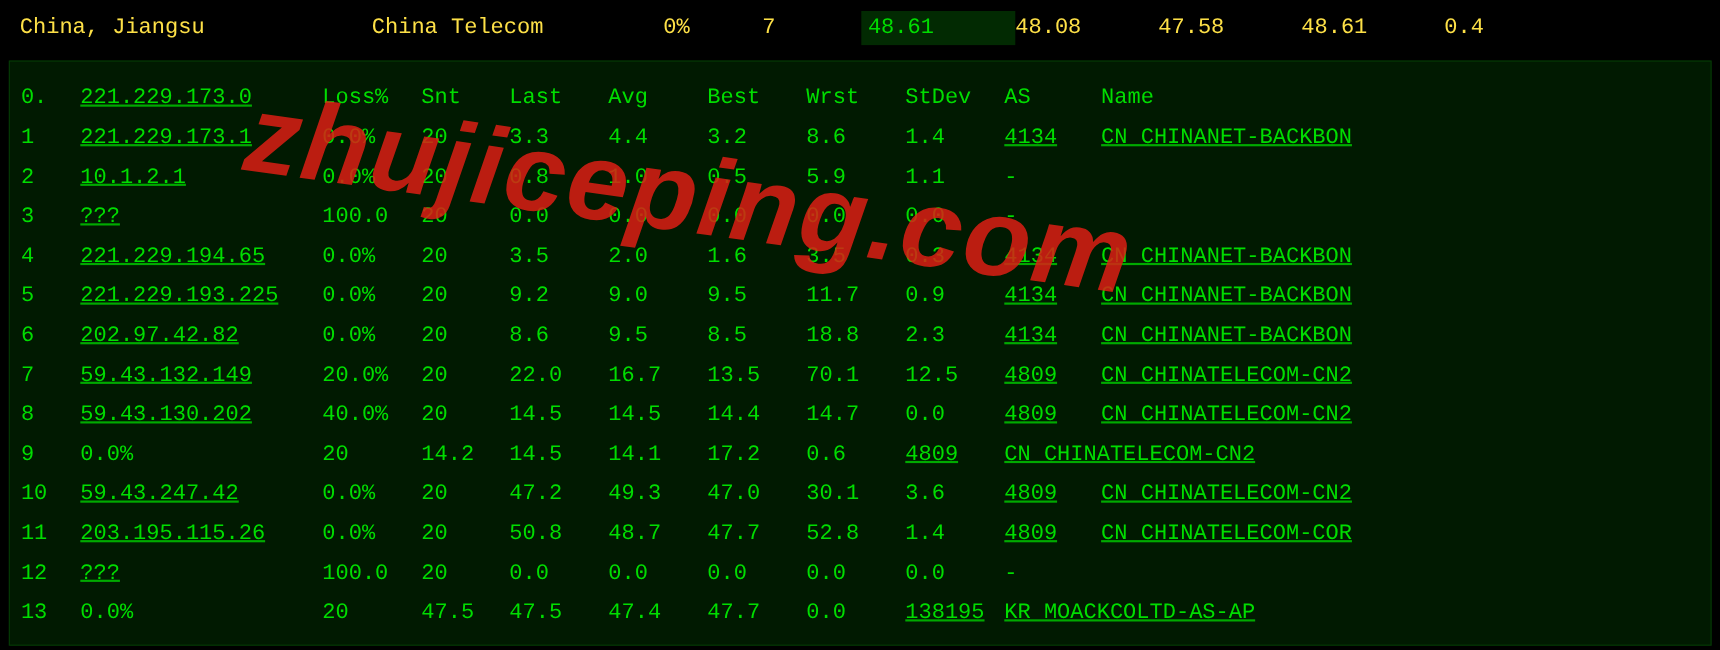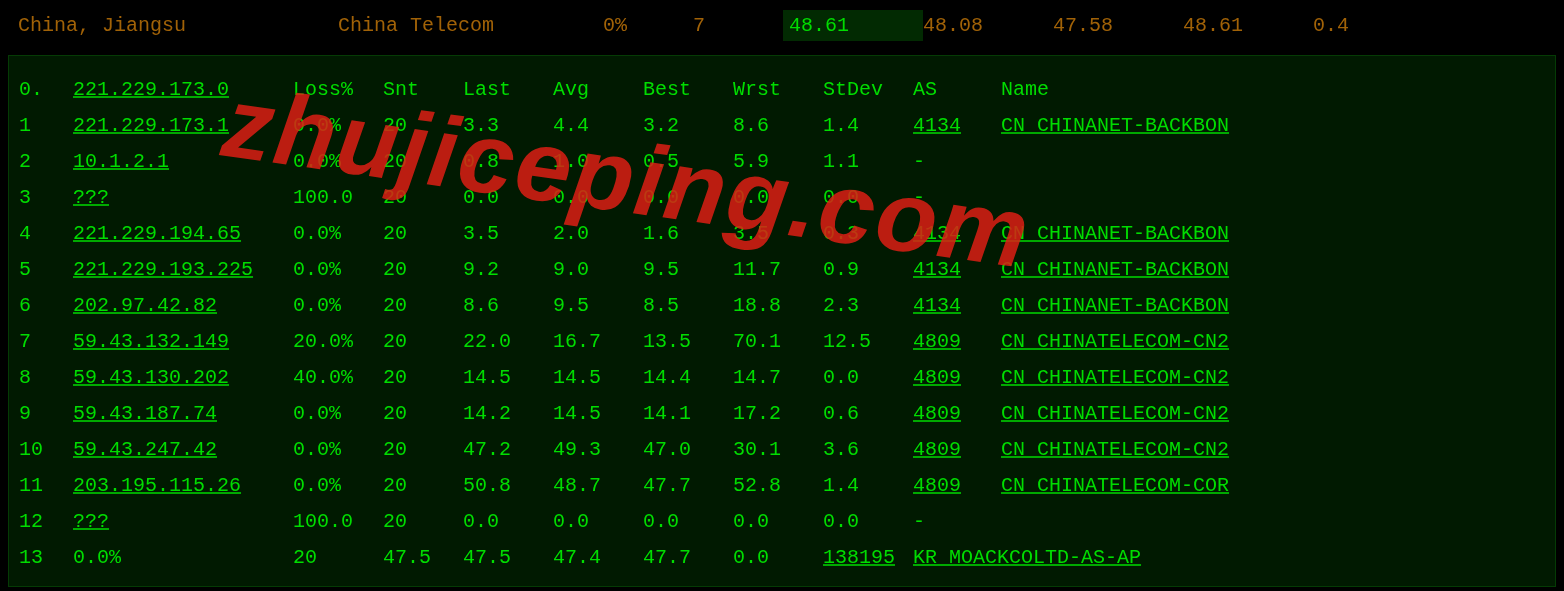--- a/index.html
+++ b/index.html
@@ -13,21 +13,21 @@
     overflow: hidden;
     position: relative;
   }
   .top-bar {
     background: #000;
     padding: 10px 18px;
     display: grid;
     grid-template-columns: 320px 265px 90px 90px 140px 130px 130px 130px 70px;
     align-items: center;
   }
-  .top-bar span { color: #a16207; }
+  .top-bar span { color: #fde047; }
   .top-bar .hl { background: #022a02; color: #00dd00; padding: 4px 6px; }
   .trace-area {
     background: #011a01;
     border: 1px solid #053b05;
     margin: 4px 8px;
     padding: 16px 10px 10px 10px;
   }
   .row {
     display: grid;
     grid-template-columns: 54px 220px 90px 80px 90px 90px 90px 90px 90px 88px 1fr;
@@ -180,21 +180,20 @@
         <span>14.5</span>
         <span>14.5</span>
         <span>14.4</span>
         <span>14.7</span>
         <span>0.0</span>
         <span class="link">4809</span>
         <span class="link">CN CHINATELECOM-CN2</span>
       </div>
       <div class="row">
         <span>9</span>
-        <span class="link">59.43.187.74</span>
         <span>0.0%</span>
         <span>20</span>
         <span>14.2</span>
         <span>14.5</span>
         <span>14.1</span>
         <span>17.2</span>
         <span>0.6</span>
         <span class="link">4809</span>
         <span class="link">CN CHINATELECOM-CN2</span>
       </div>

